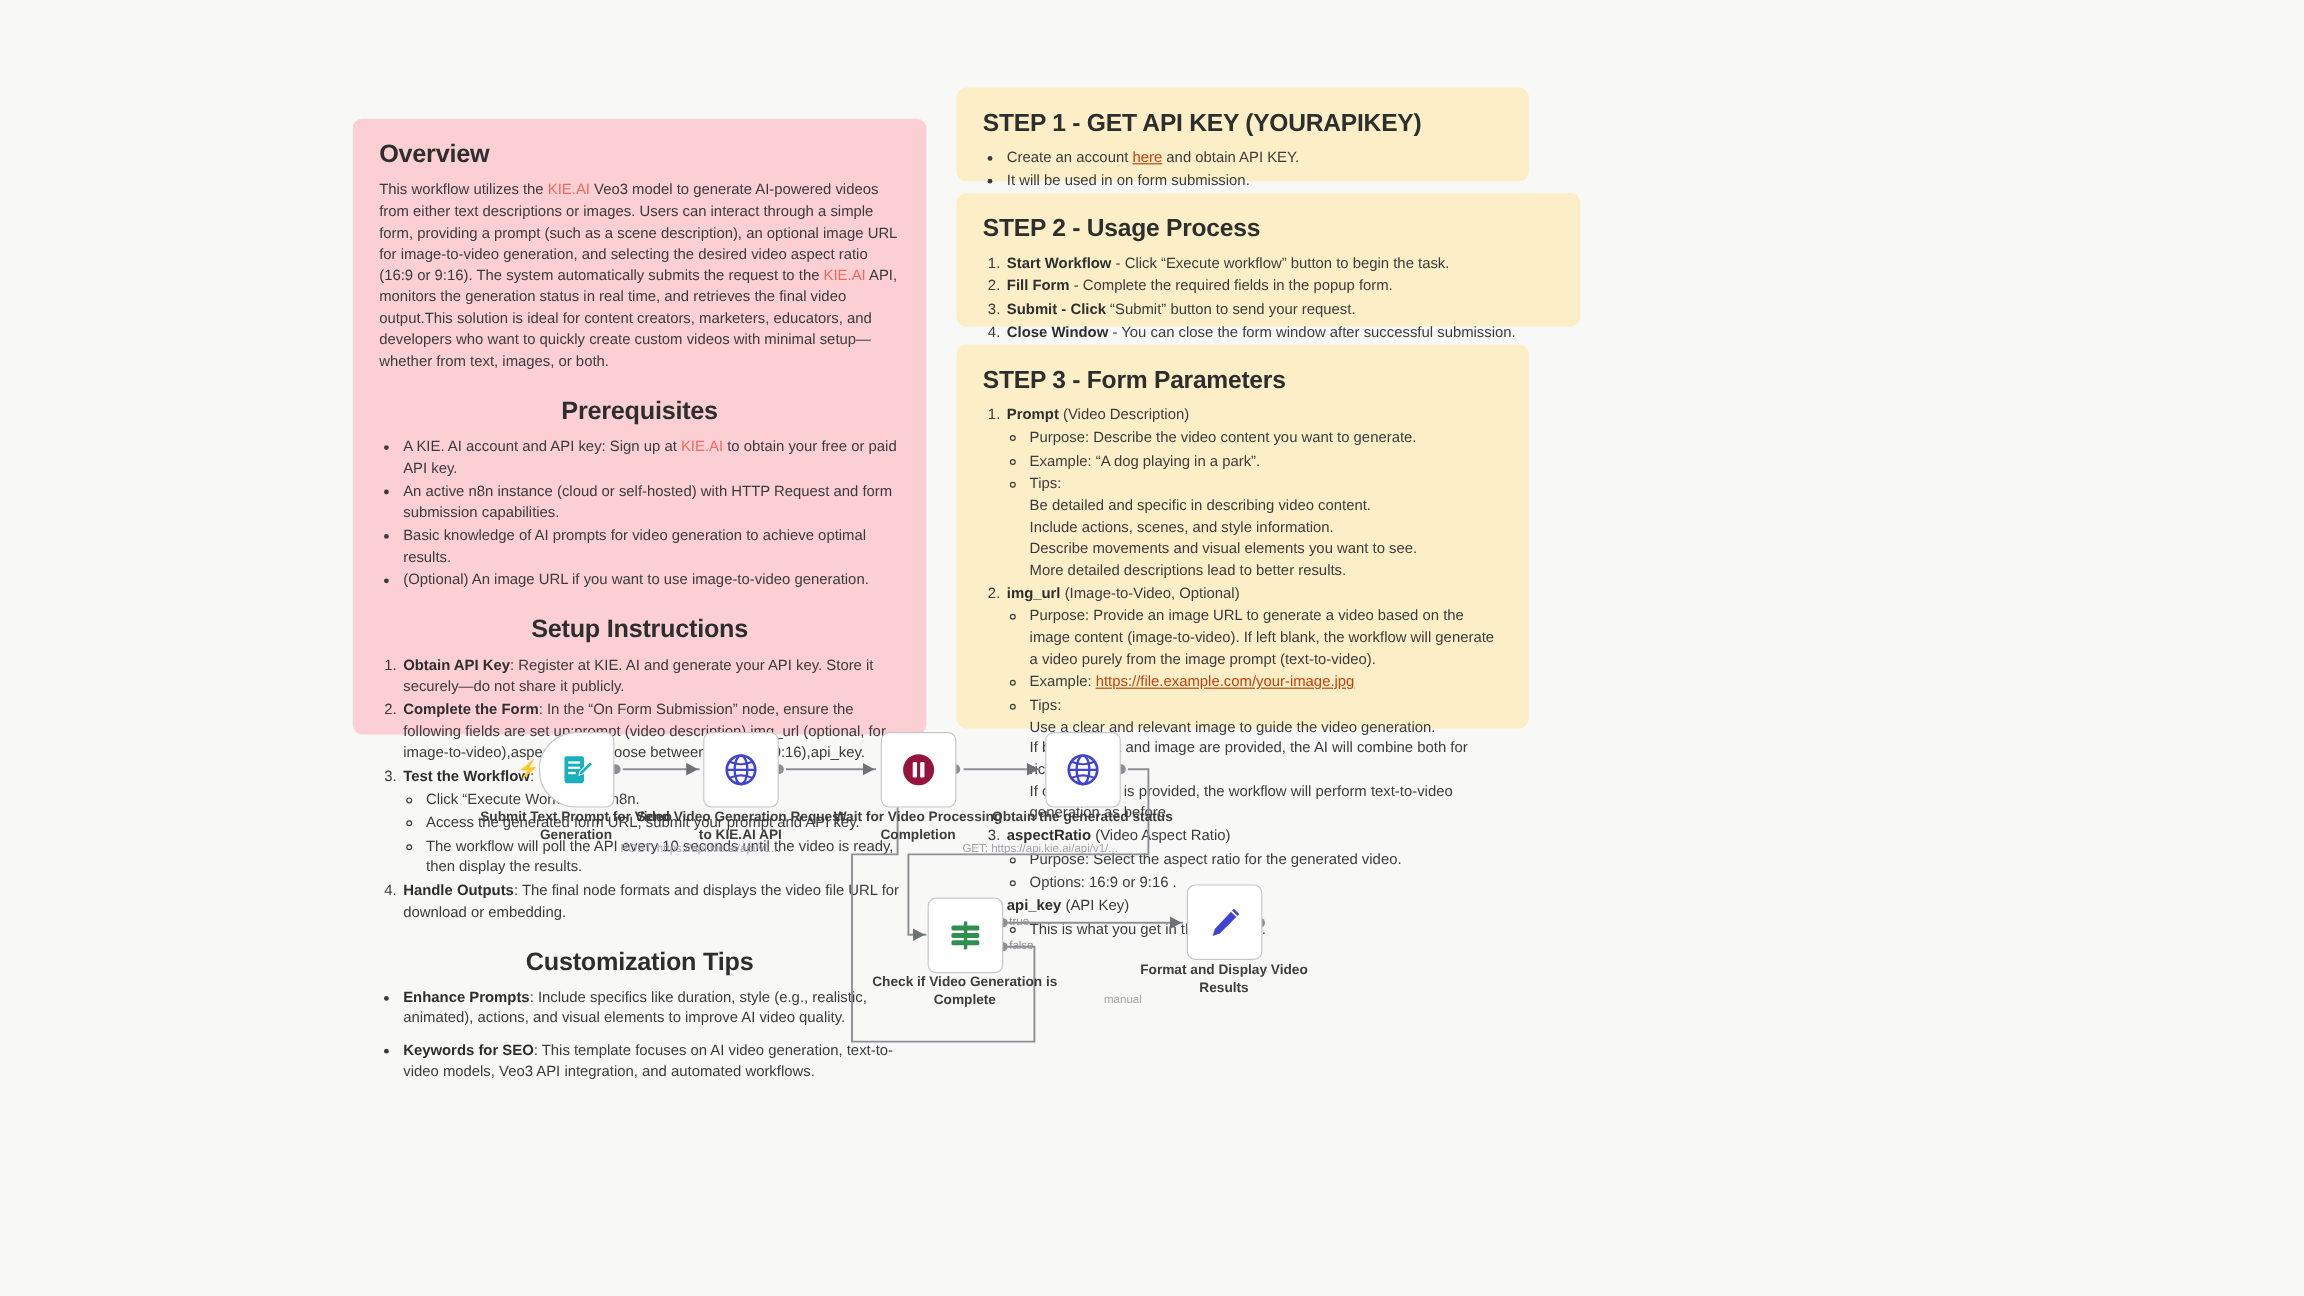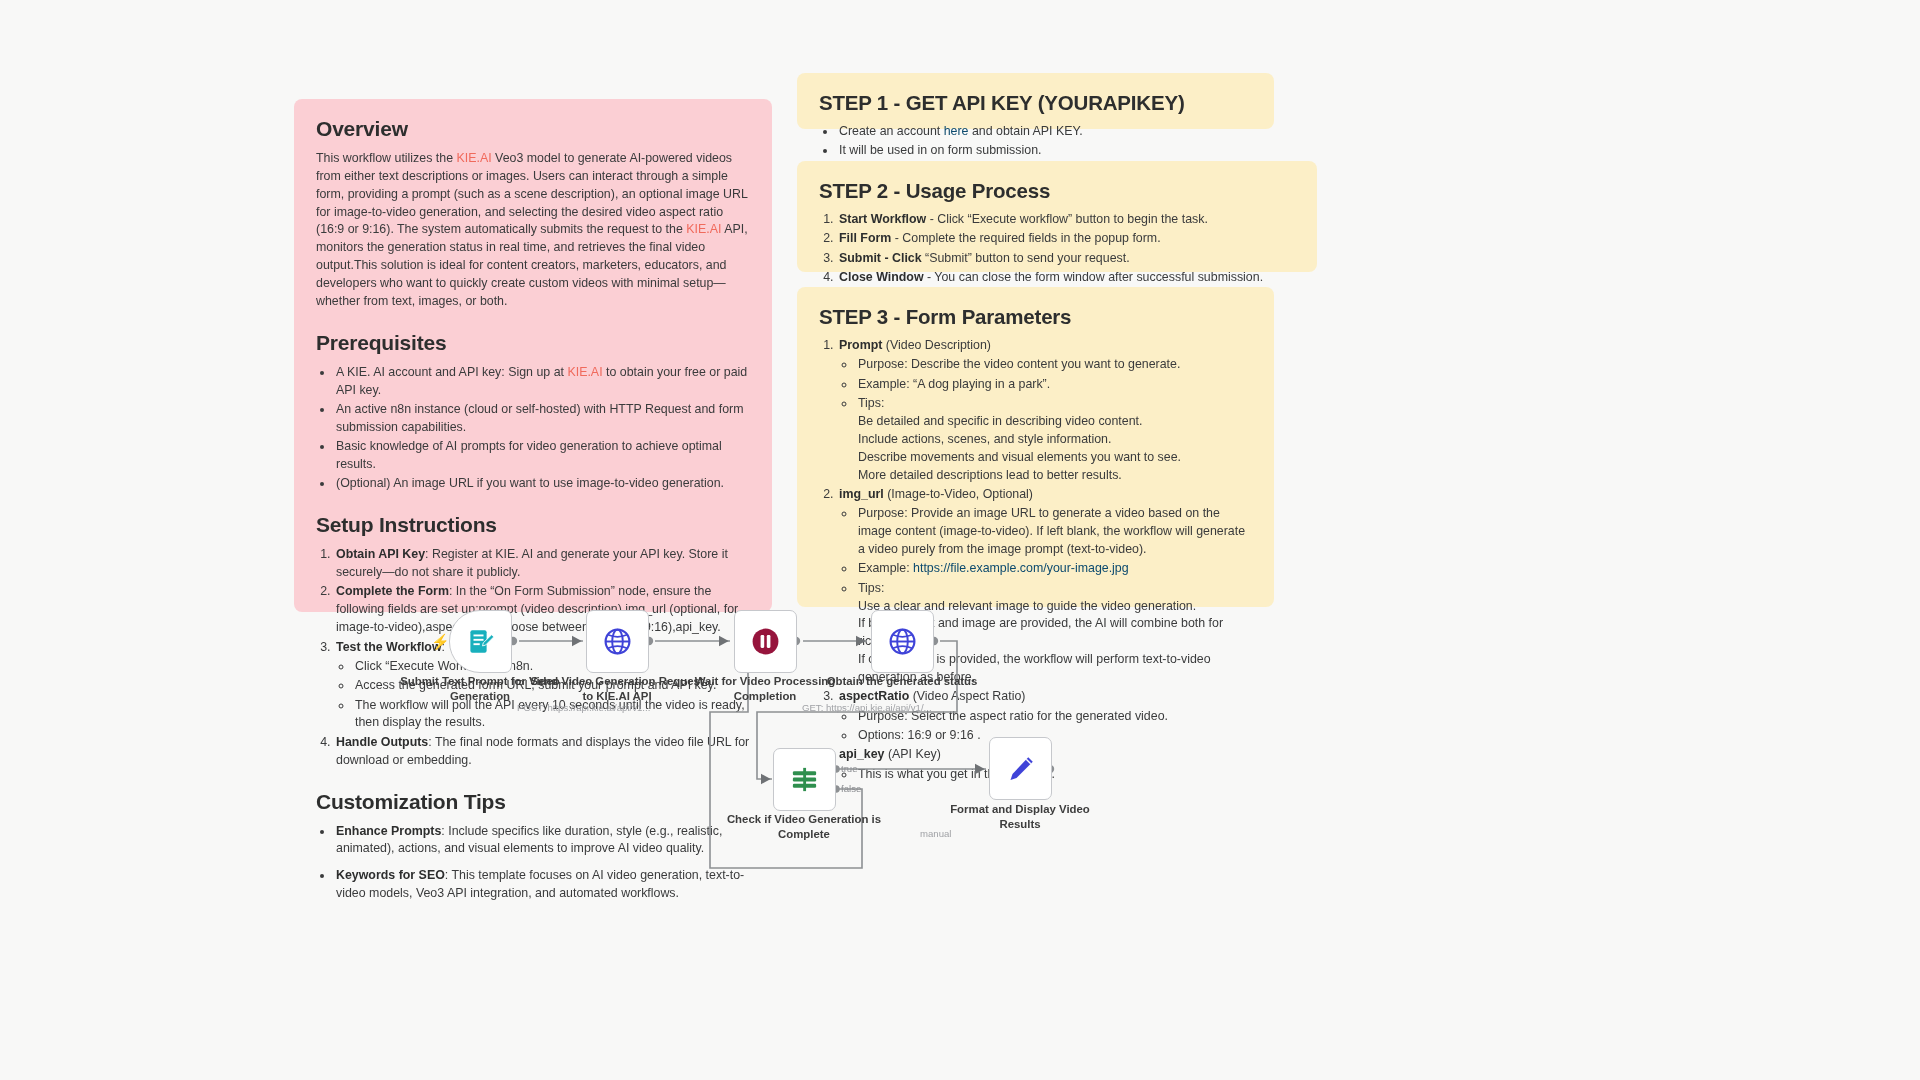--- a/index.html
+++ b/index.html
@@ -21,38 +21,38 @@
   .sticky-yellow { background: #fcefc7; }
 
   .sticky h2 {
     font-size: 21px;
     font-weight: bold;
     color: #2d2e2e;
     letter-spacing: -0.2px;
     margin-bottom: 9px;
   }
   .sticky h2.step-title { font-size: 20.5px; margin-bottom: 8px; }
-  .sticky h2.sub { margin-top: 20px; }
+  .sticky h2.sub { margin-top: 20px; text-align: center; }
 
   .sticky p, .sticky li {
     font-size: 12.4px;
     line-height: 1.44;
     color: #3a3b3c;
   }
   .sticky p.body { margin-bottom: 2px; }
 
   .sticky ul, .sticky ol { margin: 2px 0 0 18px; }
   .sticky ul { list-style: disc; }
   .sticky ol { list-style: decimal; }
   .sticky li { margin: 1.5px 0; padding-left: 2px; }
   .sticky ul ul, .sticky ol ul { list-style: circle; margin-left: 17px; margin-top: 1px; }
   .sticky li.spaced { margin: 9px 0; }
   .sticky b, .sticky strong { font-weight: bold; color: #2d2e2e; }
   .lnk-red { color: #f06a5c; }
-  .lnk-orange { color: #0c4a6e; }
+  .lnk-orange { color: #c2410c; text-decoration: underline; }
   .tip-lines { display: block; }
   .tip-lines span { display: block; }
 
   
   #graph { position: absolute; left: 0; top: 0; width: 1920px; height: 1080px; pointer-events: none; }
 
   .node {
     position: absolute;
     width: 63px; height: 63px;
     background: #ffffff;
@@ -119,21 +119,21 @@
       <li><b>Handle Outputs</b><span>: The final node formats and displays the video file URL for download or embedding.</span></li>
     </ol>
 
     <h2 class="sub">Customization Tips</h2>
     <ul>
       <li class="spaced"><b>Enhance Prompts</b><span>: Include specifics like duration, style (e.g., realistic, animated), actions, and visual elements to improve AI video quality.</span></li>
       <li class="spaced"><b>Keywords for SEO</b><span>: This template focuses on AI video generation, text-to-video models, Veo3 API integration, and automated workflows.</span></li>
     </ul>
   </div>
 
-  <div class="sticky sticky-yellow" style="left:797px; top:73px; width:477px; height:56px;">
+  <div class="sticky sticky-yellow" style="left:797px; top:73px; width:477px; height:78px;">
     <h2 class="step-title">STEP 1 - GET API KEY (YOURAPIKEY)</h2>
     <ul>
       <li><span>Create an account </span><span class="lnk-orange">here</span><span> and obtain API KEY.</span></li>
       <li>It will be used in on form submission.</li>
       <li>Important: Please keep your key safe and do not disclose it to others.</li>
     </ul>
   </div>
 
   <div class="sticky sticky-yellow" style="left:797px; top:161px; width:520px; height:111px;">
     <h2 class="step-title">STEP 2 - Usage Process</h2>

